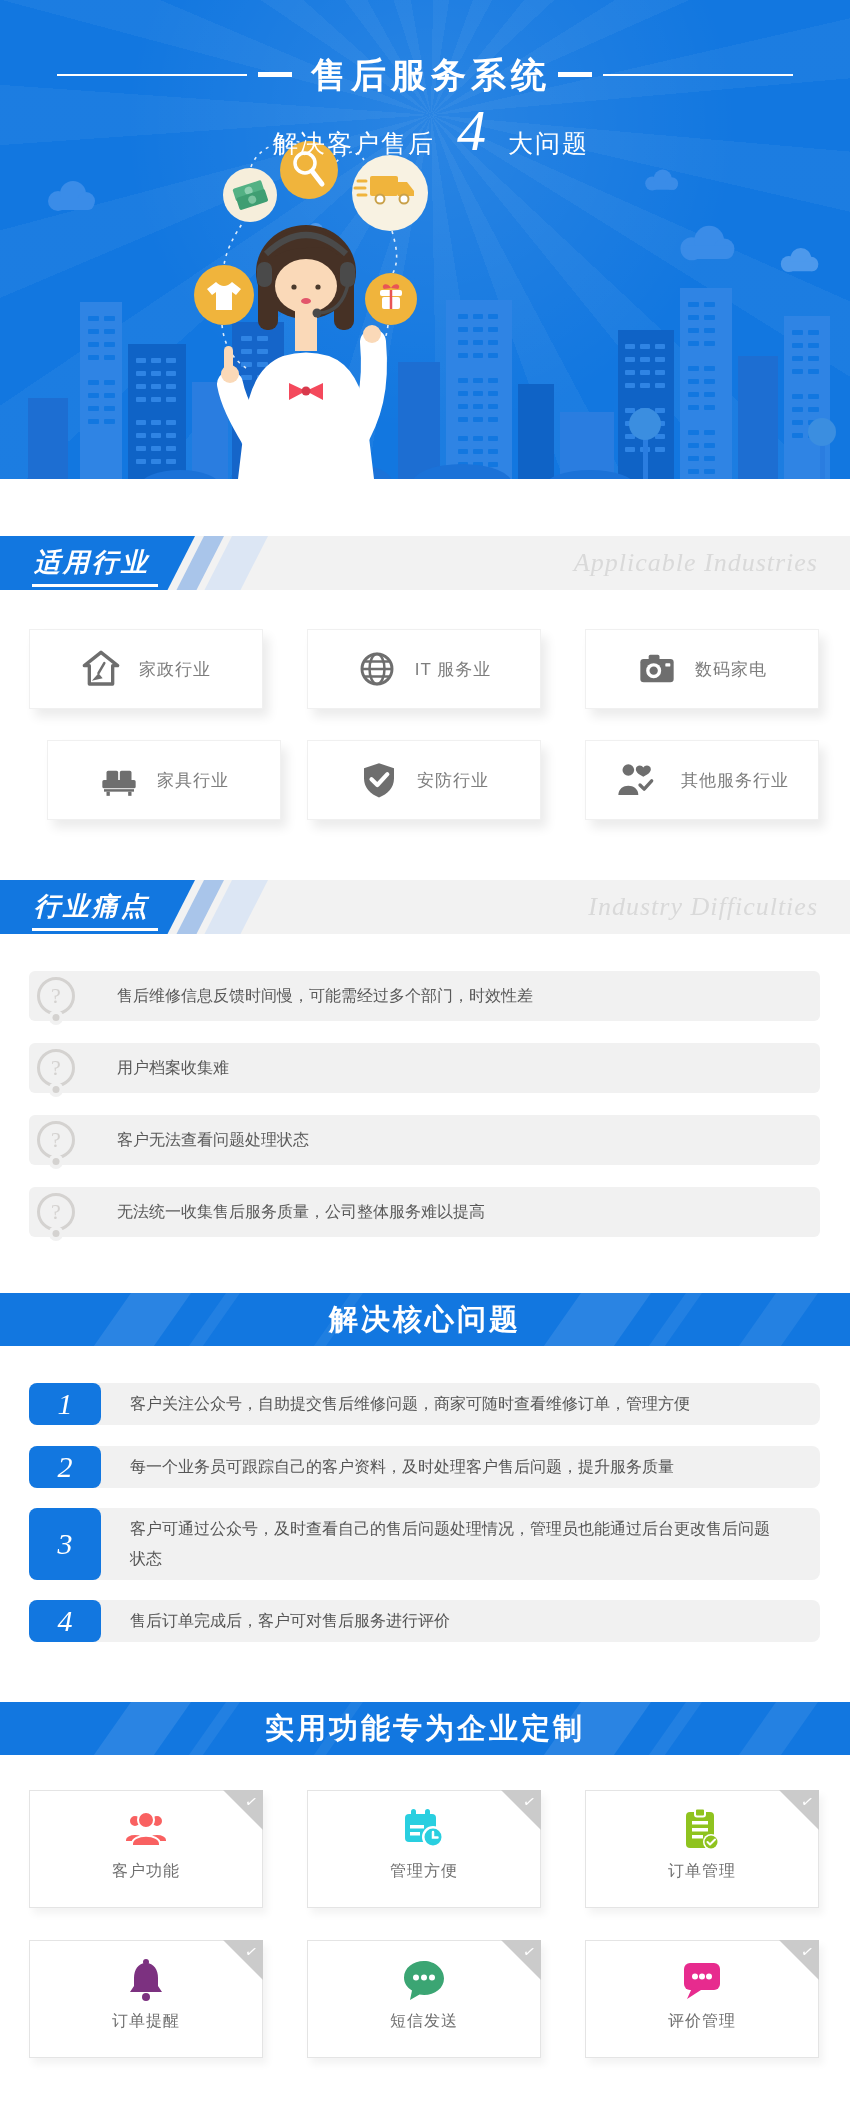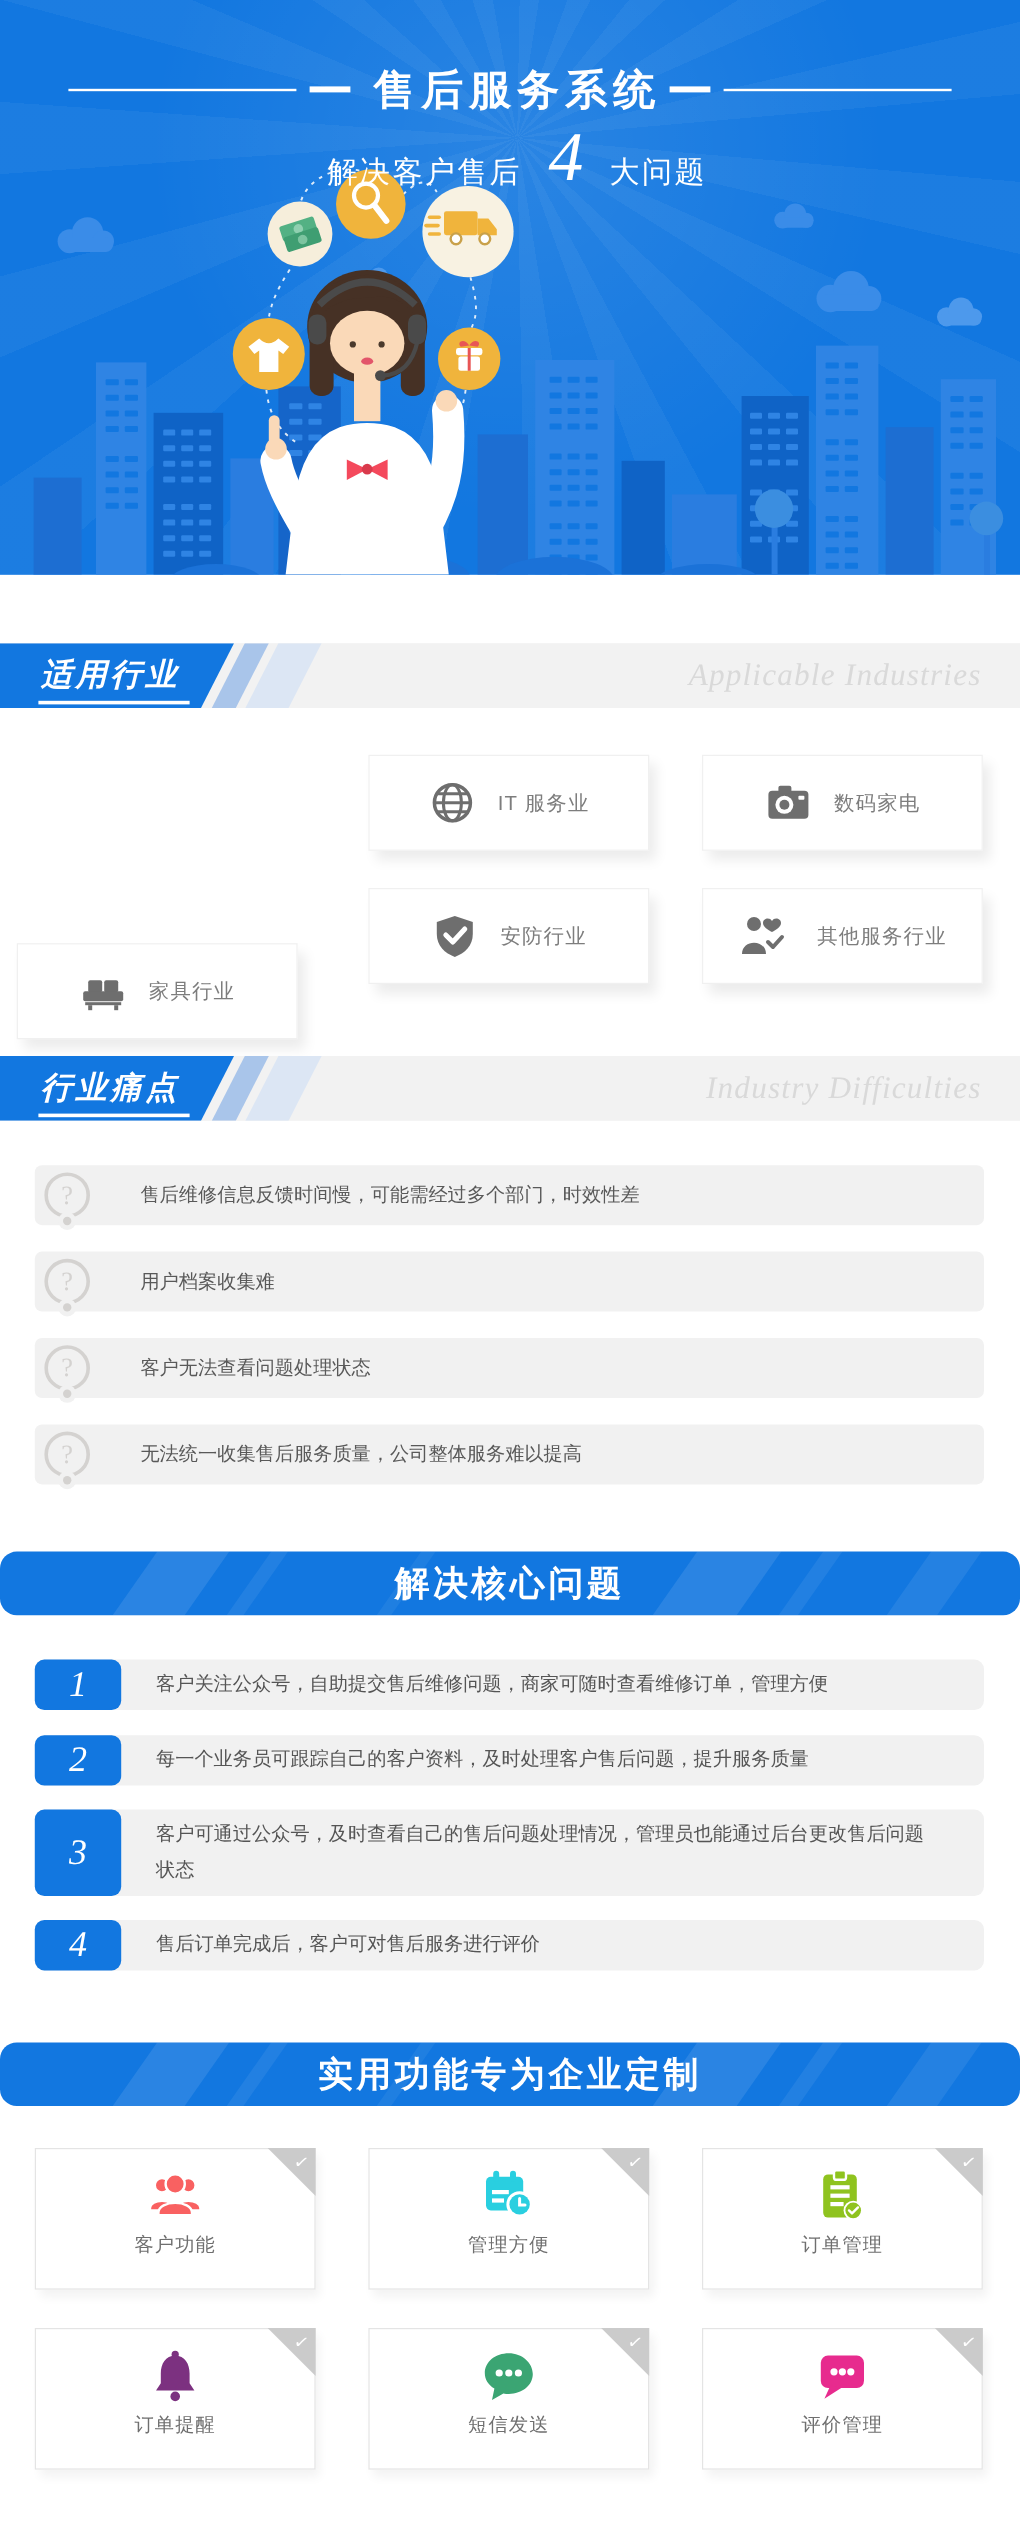--- a/index.html
+++ b/index.html
@@ -54,21 +54,21 @@
   .qwrap{width:38px;height:38px;margin-left:8px;position:relative;border:3px solid #d4d2d0;
     border-radius:50%;box-sizing:border-box;flex:none;}
   .qwrap .q{position:absolute;inset:0;display:flex;align-items:center;justify-content:center;
     font-size:22px;color:#d4d2d0;font-family:"Liberation Serif","DejaVu Serif",serif;}
   .qwrap::after{content:"";position:absolute;left:50%;bottom:-9px;transform:translateX(-50%);
     width:7px;height:7px;border-radius:50%;background:#d4d2d0;box-shadow:0 0 0 4px #f1f1f1;}
   .prow .txt{margin-left:42px;font-size:16px;color:#595959;}
 
   
   .bband{position:absolute;left:0;width:850px;height:53px;background:#1277e0;overflow:hidden;
-    display:flex;align-items:center;justify-content:center;border-radius:14px;}
+    display:flex;align-items:center;justify-content:center;}
   .bband .bt{color:#fff;font-size:29px;font-weight:bold;letter-spacing:3px;position:relative;z-index:2;}
   .streak{position:absolute;top:-35px;height:130px;transform:skewX(-35deg);background:rgba(255,255,255,0.10);}
   .s1{left:110px;width:60px;} .s2{left:205px;width:14px;background:rgba(255,255,255,0.07);}
   .s3{left:560px;width:70px;} .s4{left:665px;width:16px;background:rgba(255,255,255,0.07);}
   .s5{left:755px;width:42px;background:rgba(255,255,255,0.08);} .s6{left:330px;width:12px;background:rgba(255,255,255,0.06);}
   .band1{top:1293px;} .band2{top:1702px;}
 
   
   .srow{position:absolute;left:29px;width:791px;background:#f1f1f1;border-radius:8px;}
   .snum{position:absolute;left:0;top:0;bottom:0;width:72px;background:#1277e0;border-radius:8px;
@@ -274,20 +274,28 @@
   </div>
 
   <div class="sec-head header1">
     <div class="sh-stripe2"></div>
     <div class="sh-stripe1"></div>
     <div class="sh-block"></div>
     <div class="sh-cn">适用行业</div>
     <div class="sh-en">Applicable Industries</div>
   </div>
 
+  <div class="icard" style="left:29px;top:629px;">
+    <svg viewBox="0 0 48 48">
+      <path d="M24 4 L44 20 L38 20 L38 42 L10 42 L10 20 L4 20 Z" fill="none" stroke="#6e6e6e" stroke-width="4" stroke-linejoin="round"></path>
+      <line x1="28" y1="17" x2="21" y2="29" stroke="#6e6e6e" stroke-width="3" stroke-linecap="round"></line>
+      <path d="M21 29 L13 38 L26 35 Z" fill="#6e6e6e"></path>
+    </svg>
+    <span class="lbl">家政行业</span>
+  </div>
 
   <div class="icard" style="left:307px;top:629px;">
     <svg viewBox="0 0 48 48" fill="none" stroke="#6e6e6e">
       <circle cx="24" cy="24" r="18" stroke-width="3.5"></circle>
       <ellipse cx="24" cy="24" rx="9" ry="18" stroke-width="3"></ellipse>
       <line x1="6" y1="24" x2="42" y2="24" stroke-width="3"></line>
       <line x1="9" y1="15" x2="39" y2="15" stroke-width="3"></line>
       <line x1="9" y1="33" x2="39" y2="33" stroke-width="3"></line>
     </svg>
     <span class="lbl">IT 服务业</span>
@@ -297,21 +305,21 @@
     <svg viewBox="0 0 48 48">
       <rect x="4" y="12" width="40" height="28" rx="4" fill="#6e6e6e"></rect>
       <rect x="14" y="7" width="13" height="8" rx="2" fill="#6e6e6e"></rect>
       <circle cx="20" cy="26" r="9" fill="#fff"></circle>
       <circle cx="20" cy="26" r="5" fill="#6e6e6e"></circle>
       <rect x="34" y="17" width="6" height="4" rx="1" fill="#fff"></rect>
     </svg>
     <span class="lbl">数码家电</span>
   </div>
 
-  <div class="icard" style="left:14px;top:740px;margin-top:46px;">
+  <div class="icard" style="left:47px;top:740px;">
     <svg viewBox="0 0 48 48" fill="#6e6e6e">
       <rect x="9" y="13" width="14" height="12" rx="2"></rect>
       <rect x="25" y="13" width="14" height="12" rx="2"></rect>
       <rect x="4" y="24" width="40" height="10" rx="2"></rect>
       <rect x="6" y="35" width="36" height="3"></rect>
       <rect x="9" y="38" width="4" height="5"></rect>
       <rect x="35" y="38" width="4" height="5"></rect>
     </svg>
     <span class="lbl">家具行业</span>
   </div>

